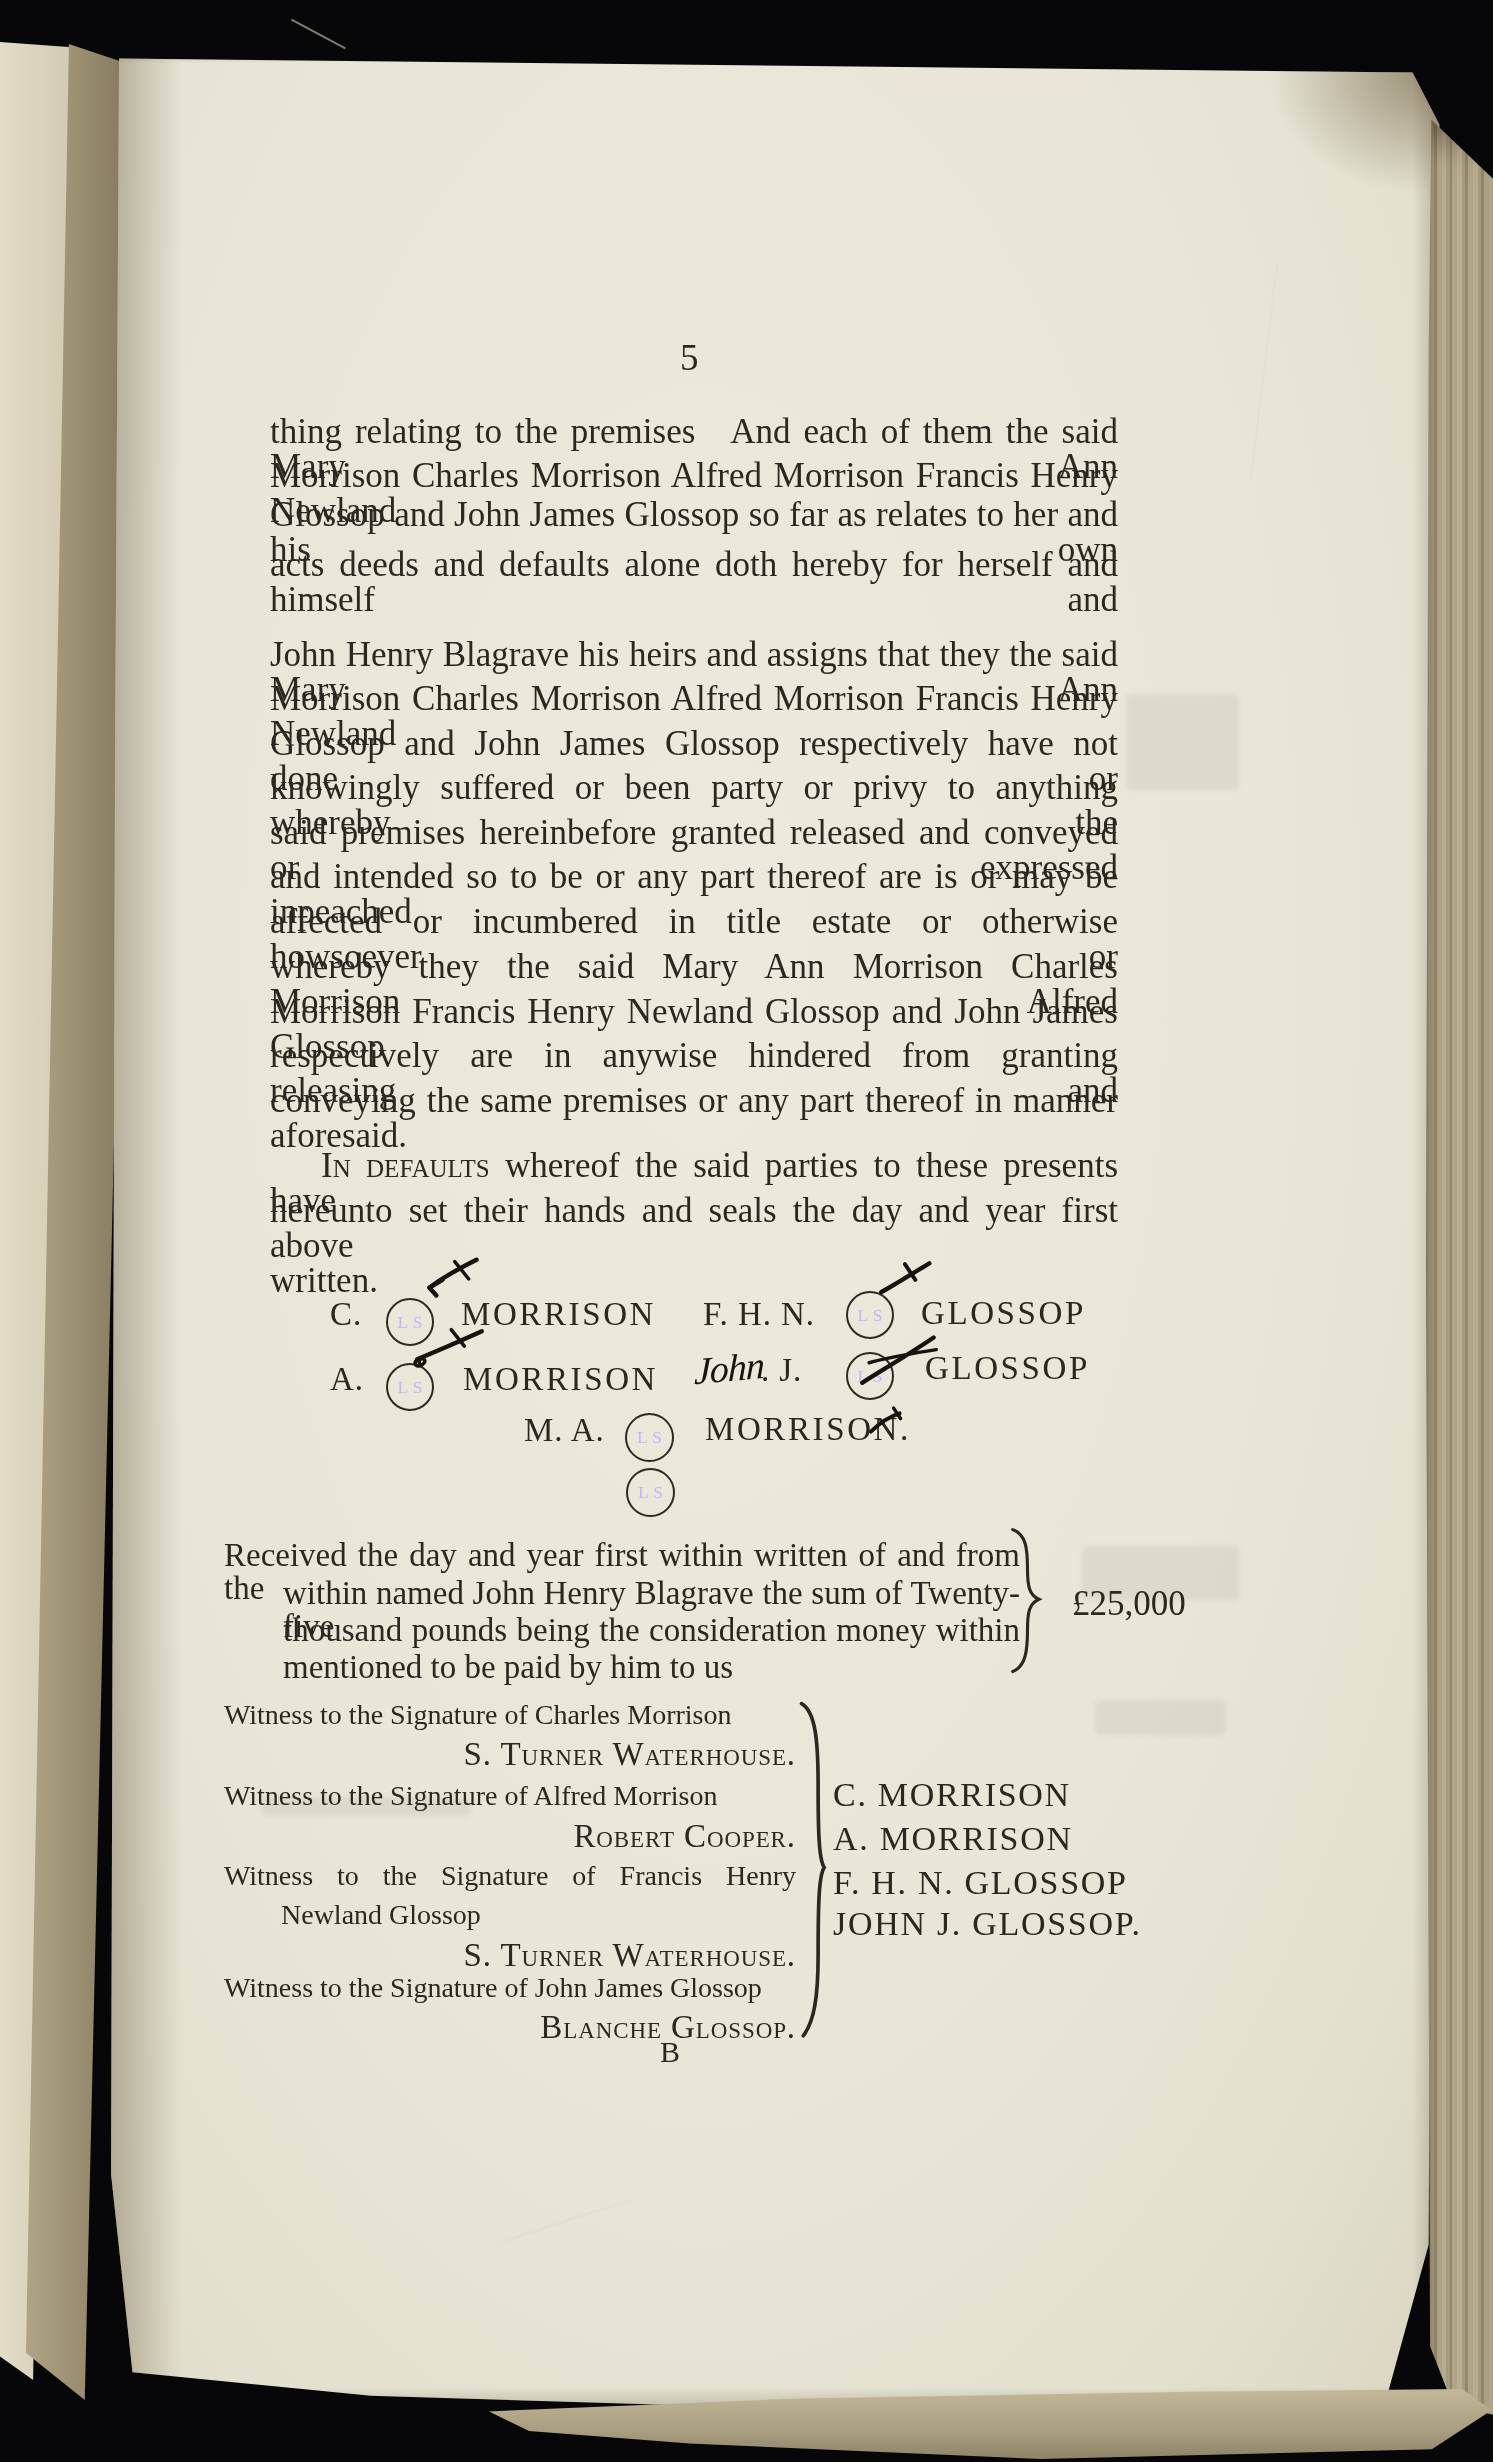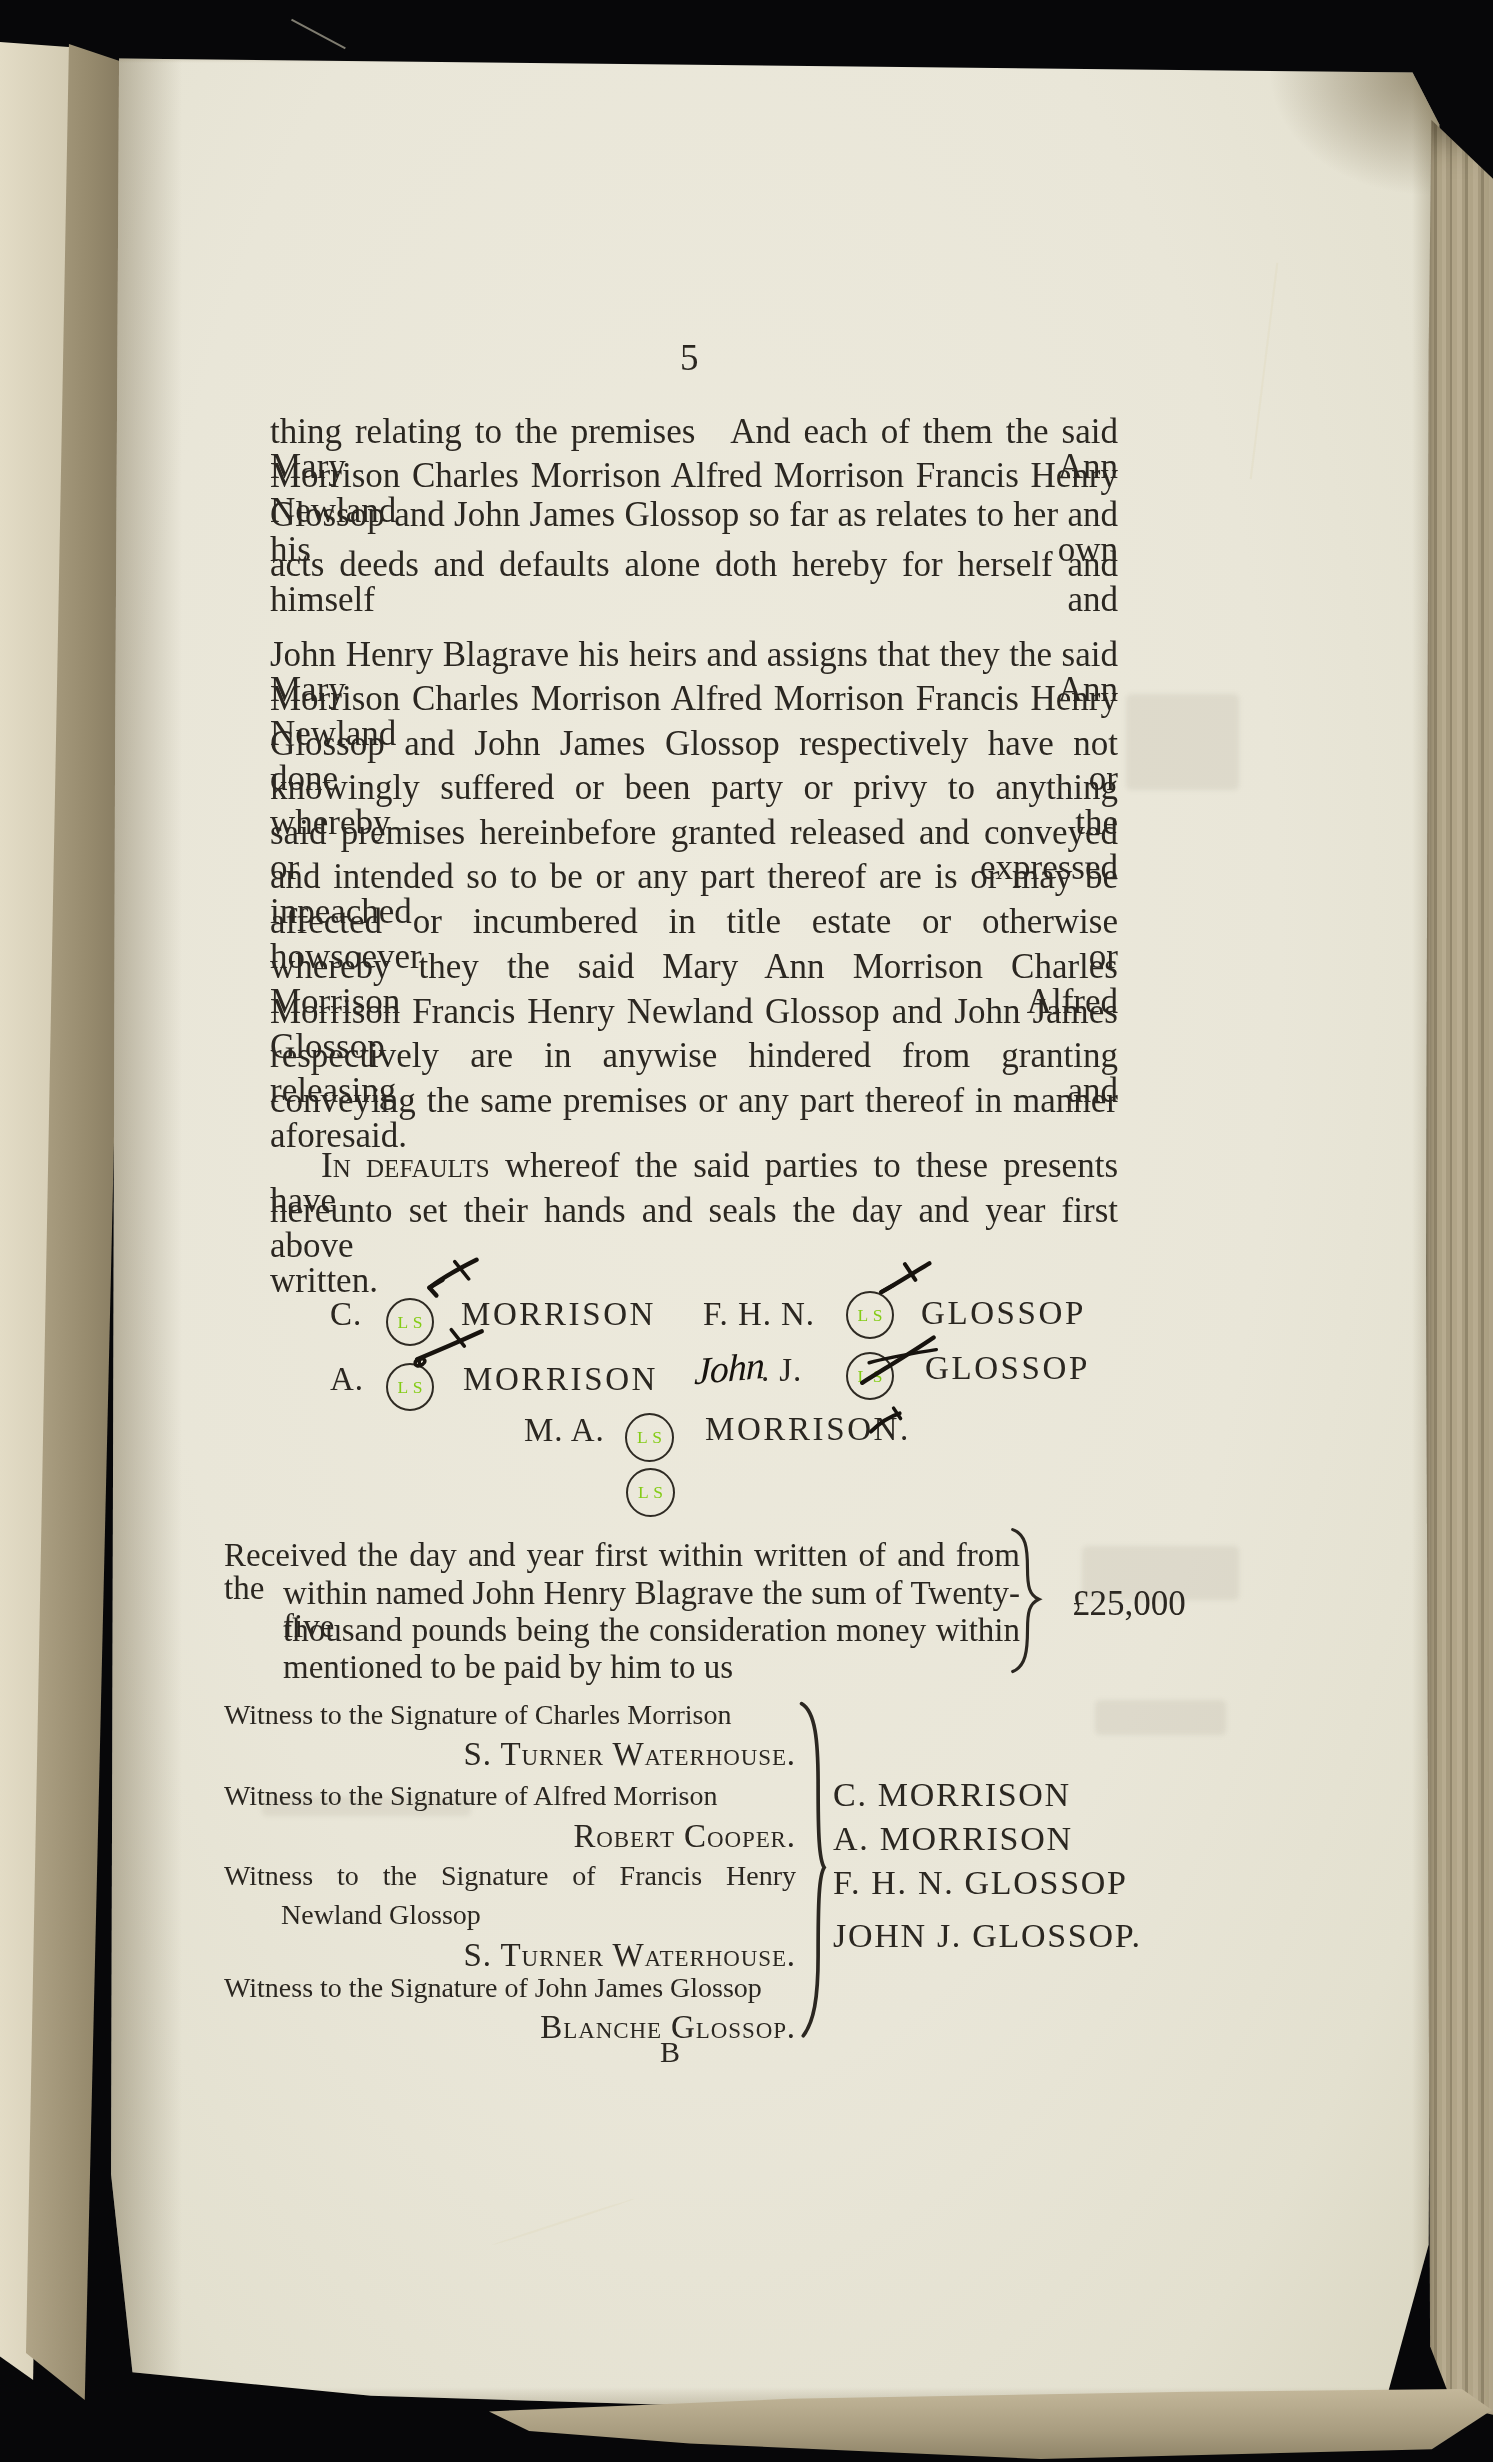--- a/index.html
+++ b/index.html
@@ -32,21 +32,21 @@
     background:linear-gradient(to bottom,#c3b79a,#a99d80 60%,#8f8468);
     clip-path:polygon(0 32%,30% 14%,70% 4%,97% 0,100% 30%,94% 86%,55% 100%,20% 78%,4% 60%);}
   
   .t{position:absolute;line-height:1;white-space:nowrap;}
   .just{white-space:normal;text-align:justify;text-align-last:justify;}
   .p1line{position:absolute;left:270px;width:848px;font-size:35px;line-height:1;
           text-align:justify;text-align-last:justify;white-space:normal;height:45px;}
   .smallcaps{font-variant:small-caps;}
   .seal{position:absolute;border:2.6px solid #2e2a23;border-radius:50%;
         display:flex;align-items:center;justify-content:center;
-        font-size:17.5px;letter-spacing:4.4px;color:#84cc16;text-indent:4.4px;}
+        font-size:17.5px;letter-spacing:4.4px;color:#c4b5fd;text-indent:4.4px;}
   .surname{font-size:33px;letter-spacing:2.6px;}
   .initials{font-size:33px;letter-spacing:0.9px;}
   .hand{font-style:italic;font-size:38px;color:#17130e;transform:rotate(-5deg) skewX(-6deg);letter-spacing:-0.9px;}
   .witcap{font-size:28px;}
   .witname{font-size:33px;font-variant:small-caps;letter-spacing:0.9px;}
   .signatory{font-size:34px;letter-spacing:1.7px;}
   .ghost{position:absolute;background:rgba(122,112,84,.10);filter:blur(2.6px);border-radius:5.2px;}
   .scratch{position:absolute;background:rgba(225,220,196,.55);}
   svg.overlay{position:absolute;left:0;top:0;pointer-events:none;}
 </style>
@@ -142,21 +142,21 @@
   <div class="t witname" style="left:224px;top:1820px;width:572px;text-align:right;">Robert Cooper.</div>
   <div class="t witcap just" style="left:224px;top:1862px;width:572px;">Witness to the Signature of Francis Henry</div>
   <div class="t witcap" style="left:281px;top:1901px;">Newland Glossop</div>
   <div class="t witname" style="left:224px;top:1939px;width:572px;text-align:right;">S. Turner Waterhouse.</div>
   <div class="t witcap" style="left:224px;top:1974px;">Witness to the Signature of John James Glossop</div>
   <div class="t witname" style="left:224px;top:2011px;width:572px;text-align:right;">Blanche Glossop.</div>
 
   <div class="t signatory" style="left:833px;top:1778px;">C. MORRISON</div>
   <div class="t signatory" style="left:833px;top:1822px;">A. MORRISON</div>
   <div class="t signatory" style="left:833px;top:1866px;">F. H. N. GLOSSOP</div>
-  <div class="t signatory" style="left:833px;top:1907px;margin-top:12px;">JOHN J. GLOSSOP.</div>
+  <div class="t signatory" style="left:833px;top:1907px;">JOHN J. GLOSSOP.</div>
 
   <div class="t" style="left:660px;top:2037px;font-size:30px;">B</div>
 
   <svg class="overlay" style="left:1010px;top:1527px;" width="35" height="148" viewBox="0 0 40 170">
     <path d="M3,3 C18,8 20,24 20,48 C20,68 22,78 33,83 C22,88 20,98 20,118 C20,142 18,160 3,166" fill="none" stroke="#2b2721" stroke-width="3.6" stroke-linecap="round"></path>
   </svg>
   <svg class="overlay" style="left:798px;top:1701px;" width="35" height="340" viewBox="0 0 40 390">
     <path d="M4,3 C20,12 23,46 23,96 C23,152 24,182 30,191 C24,200 23,230 23,292 C23,342 18,368 6,384" fill="none" stroke="#2b2721" stroke-width="4.2" stroke-linecap="round"></path>
   </svg>
 

